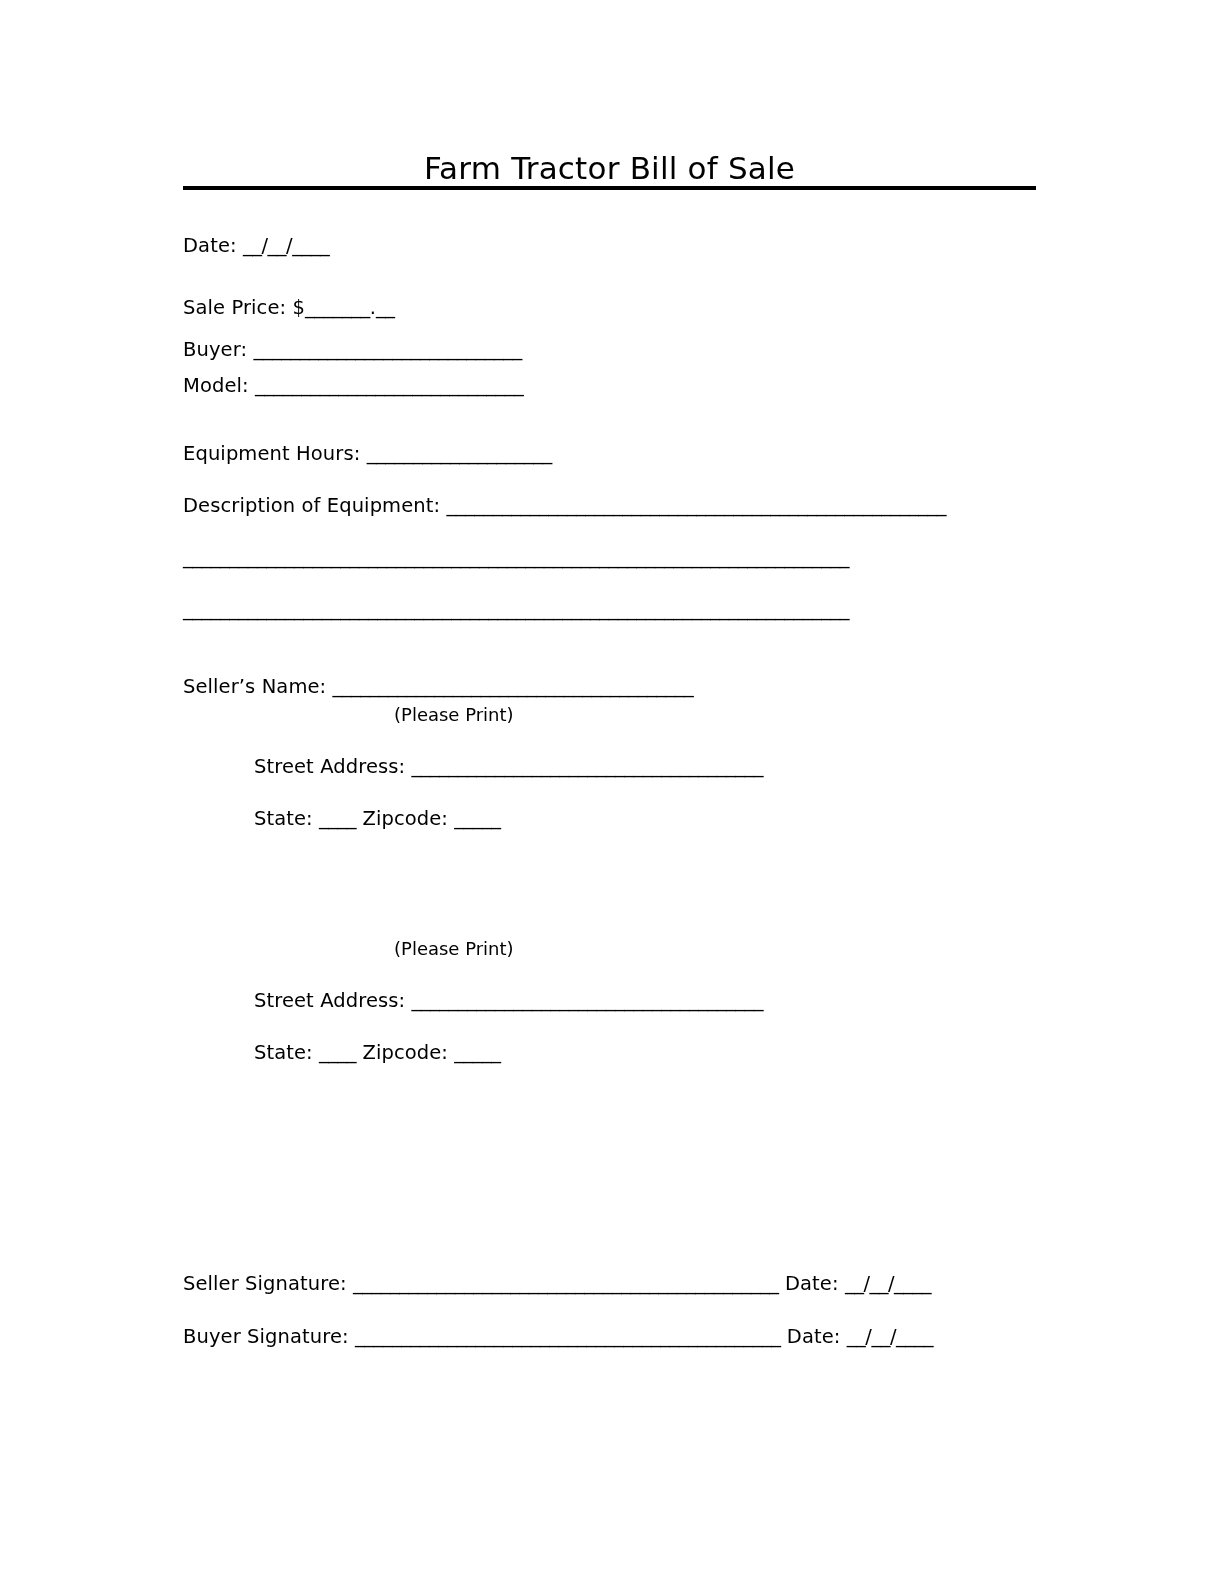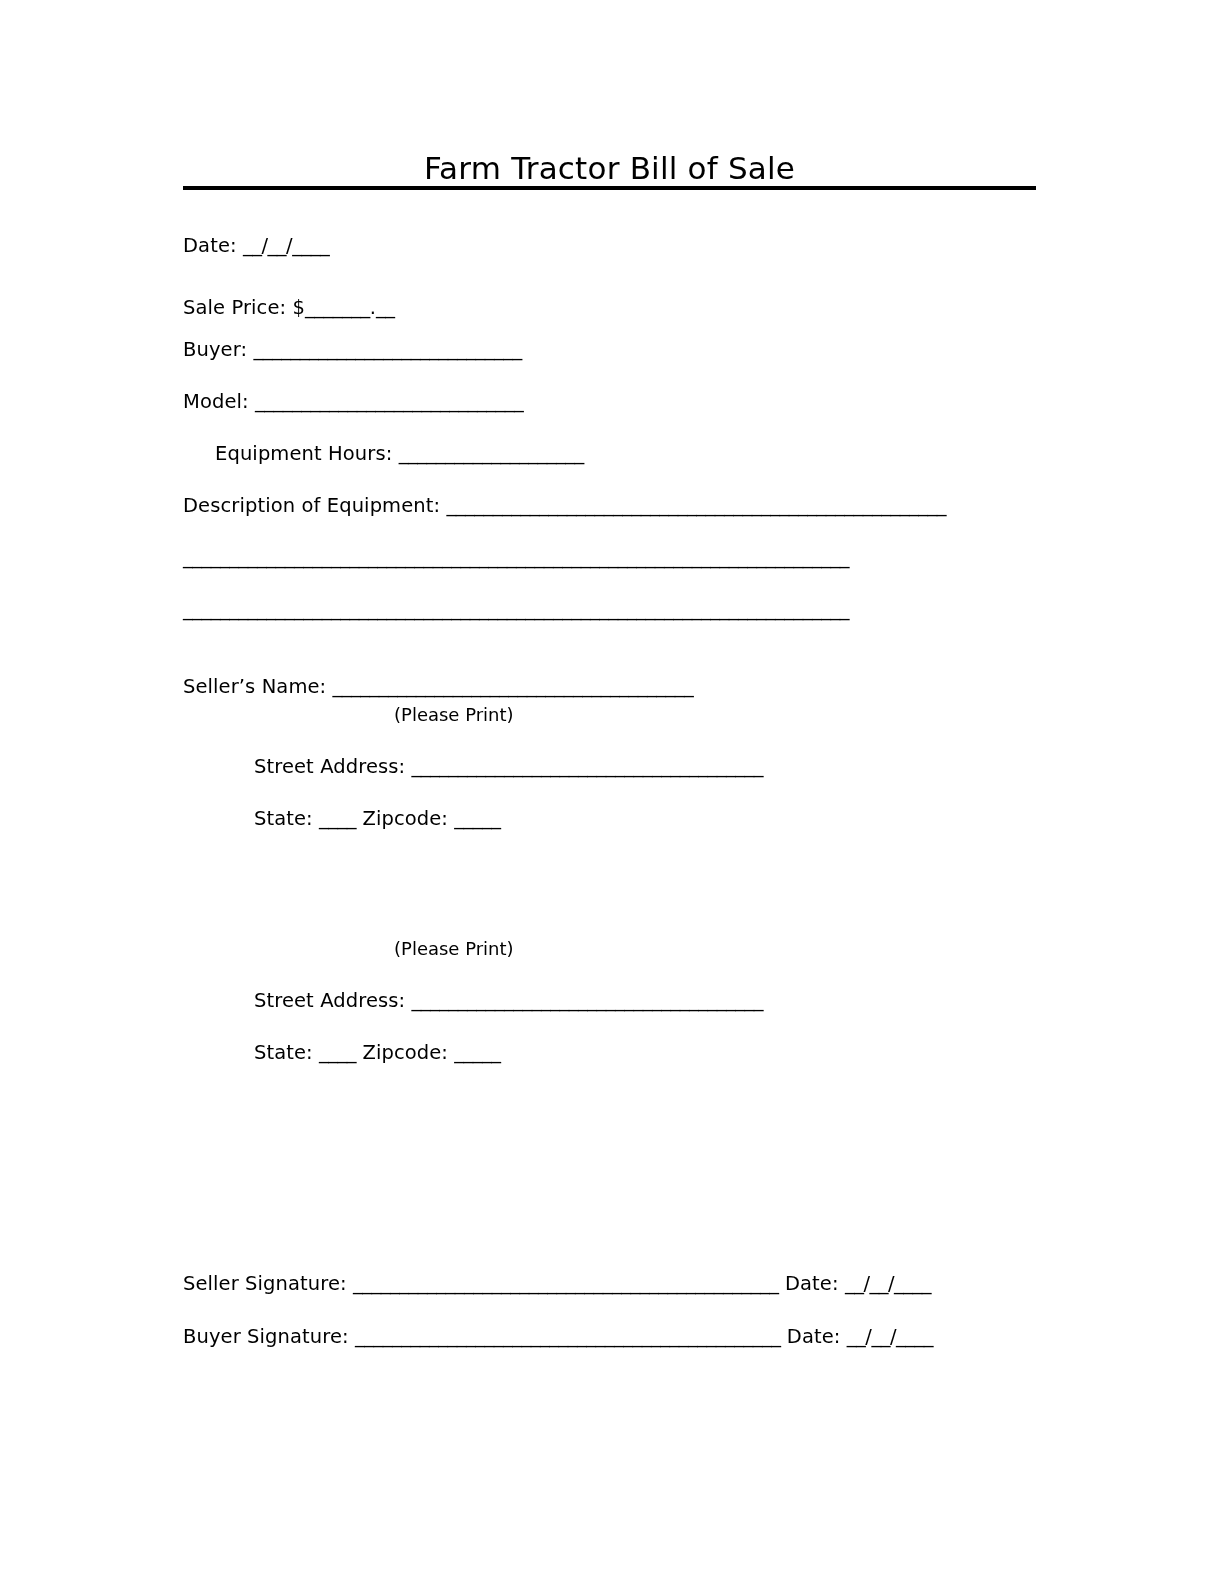--- a/index.html
+++ b/index.html
@@ -85,26 +85,26 @@
   <div class="field" style="left:183px; top:295px;">
     <span>Sale Price:</span>
     <span>$</span><span class="blank">_______</span><span>.</span><span class="blank">__</span>
   </div>
 
   <div class="field" style="left:183px; top:337px;">
     <span>Buyer:</span>
     <span class="blank">_____________________________</span>
   </div>
 
-  <div class="field" style="left:183px; top:389px;">
+  <div class="field" style="left:183px; top:373px;">
     <span>Model:</span>
     <span class="blank">_____________________________</span>
   </div>
 
-  <div class="field" style="left:183px; top:441px;margin-left:32px;">
+  <div class="field" style="left:183px; top:441px;">
     <span>Equipment Hours:</span>
     <span class="blank">____________________</span>
   </div>
 
   <div class="field" style="left:183px; top:493px;">
     <span>Description of Equipment:</span>
     <span class="blank">______________________________________________________</span>
   </div>
 
   <div class="field" style="left:183px; top:545px; letter-spacing:-0.5px;">

